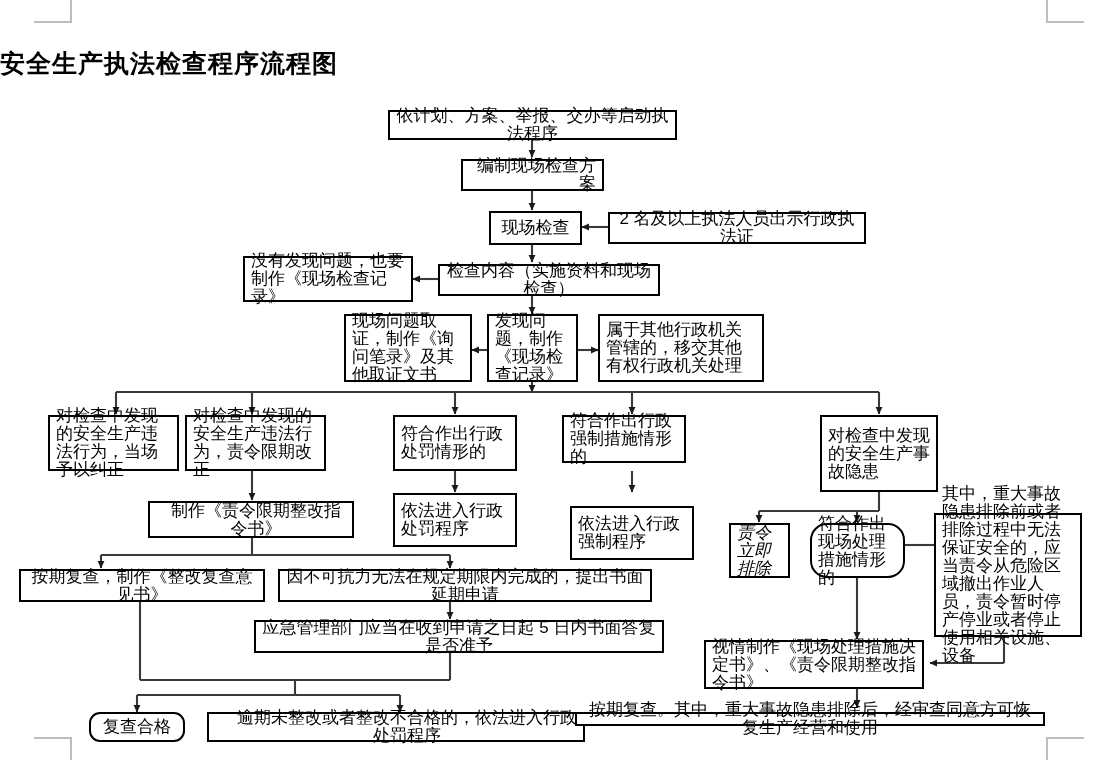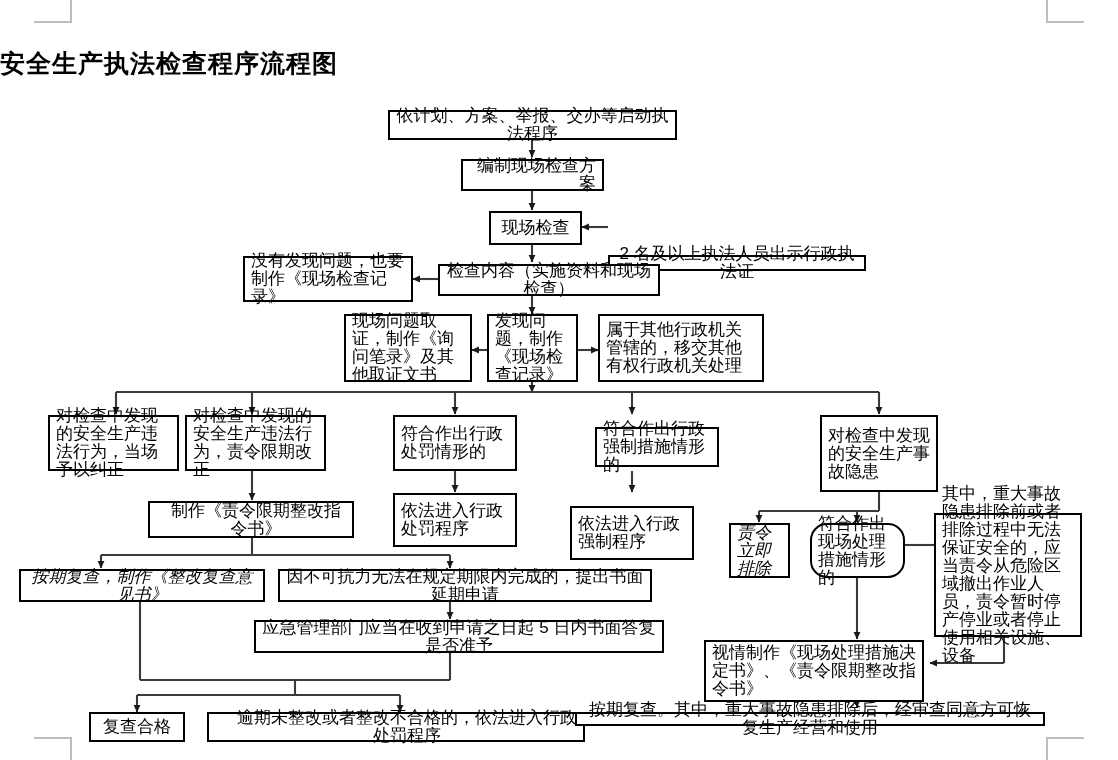--- a/index.html
+++ b/index.html
@@ -174,21 +174,21 @@
   </div>
 
   <div class="node center" style="left:461px; top:159px; width:143px; height:32px;text-align:right;">
     <span class="txt">编制现场检查方案</span>
   </div>
 
   <div class="node center" style="left:489px; top:211px; width:93px; height:34px;">
     <span class="txt">现场检查</span>
   </div>
 
-  <div class="node center" style="left:608px; top:212px; width:258px; height:16px;margin-top:43px;">
+  <div class="node center" style="left:608px; top:212px; width:258px; height:32px;">
     <span class="txt">2 名及以上执法人员出示行政执法证</span>
   </div>
 
   <div class="node center" style="left:438px; top:264px; width:222px; height:32px;">
     <span class="txt">检查内容（实施资料和现场检查）</span>
   </div>
 
   <div class="node left" style="left:243px; top:256px; width:170px; height:46px;">
     <span class="txt">没有发现问题，也要制作《现场检查记录》</span>
   </div>
@@ -210,21 +210,21 @@
   </div>
 
   <div class="node left" style="left:185px; top:415px; width:141px; height:56px;">
     <span class="txt">对检查中发现的安全生产违法行为，责令限期改正</span>
   </div>
 
   <div class="node left" style="left:393px; top:415px; width:124px; height:56px;">
     <span class="txt">符合作出行政处罚情形的</span>
   </div>
 
-  <div class="node left" style="left:595px; top:415px; width:124px; height:40px;margin-top:12px;">
+  <div class="node left" style="left:562px; top:415px; width:124px; height:48px;">
     <span class="txt">符合作出行政强制措施情形的</span>
   </div>
 
   <div class="node left" style="left:820px; top:415px; width:118px; height:77px;">
     <span class="txt">对检查中发现的安全生产事故隐患</span>
   </div>
 
   <div class="node left" style="left:393px; top:493px; width:124px; height:54px;">
     <span class="txt">依法进入行政处罚程序</span>
   </div>
@@ -242,37 +242,37 @@
   </div>
 
   <div class="node left" style="left:810px; top:523px; width:95px; height:55px;border-radius:17px;">
     <span class="txt">符合作出现场处理措施情形的</span>
   </div>
 
   <div class="node left" style="left:934px; top:513px; width:148px; height:124px;">
     <span class="txt">其中，重大事故隐患排除前或者排除过程中无法保证安全的，应当责令从危险区域撤出作业人员，责令暂时停产停业或者停止使用相关设施、设备</span>
   </div>
 
-  <div class="node center" style="left:19px; top:569px; width:246px; height:33px;font-style:italic;">
+  <div class="node center" style="left:19px; top:569px; width:246px; height:33px;">
     <span class="txt">按期复查，制作《整改复查意见书》</span>
   </div>
 
   <div class="node center" style="left:278px; top:569px; width:374px; height:33px;">
     <span class="txt">因不可抗力无法在规定期限内完成的，提出书面延期申请</span>
   </div>
 
   <div class="node center" style="left:254px; top:620px; width:410px; height:33px;">
     <span class="txt">应急管理部门应当在收到申请之日起 5 日内书面答复是否准予</span>
   </div>
 
-  <div class="node left" style="left:704px; top:640px; width:220px; height:62px;">
+  <div class="node left" style="left:704px; top:640px; width:220px; height:49px;">
     <span class="txt">视情制作《现场处理措施决定书》、《责令限期整改指令书》</span>
   </div>
 
-  <div class="node center" style="left:89px; top:712px; width:96px; height:30px;">
+  <div class="node center" style="left:89px; top:712px; width:96px; height:30px;border-radius:11px;">
     <span class="txt">复查合格</span>
   </div>
 
   <div class="node center" style="left:207px; top:712px; width:378px; height:30px;padding-left:28px;">
     <span class="txt">逾期未整改或者整改不合格的，依法进入行政处罚程序</span>
   </div>
 
   <div class="node center" style="left:575px; top:712px; width:470px; height:14px;">
     <span class="txt">按期复查。其中，重大事故隐患排除后，经审查同意方可恢复生产经营和使用</span>
   </div>

